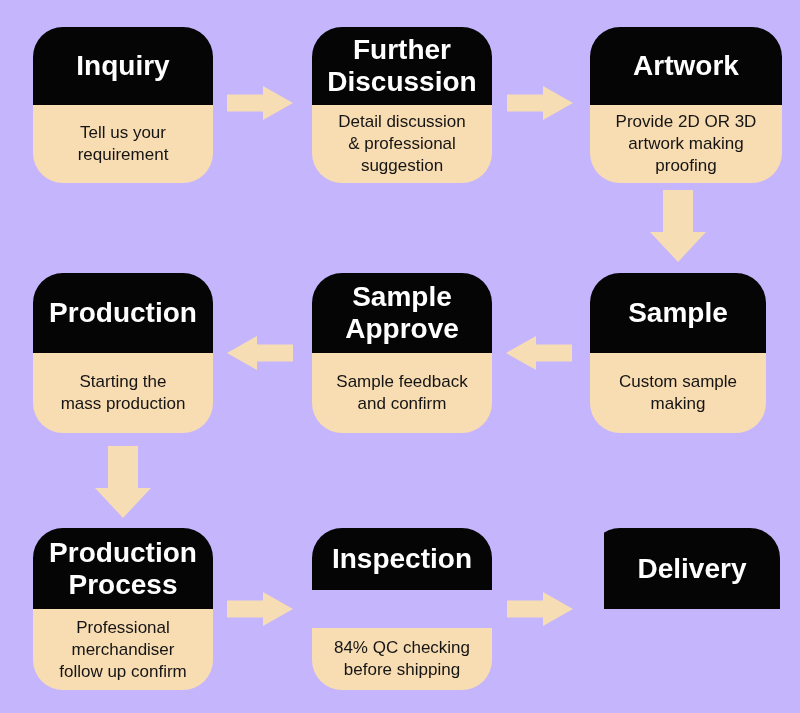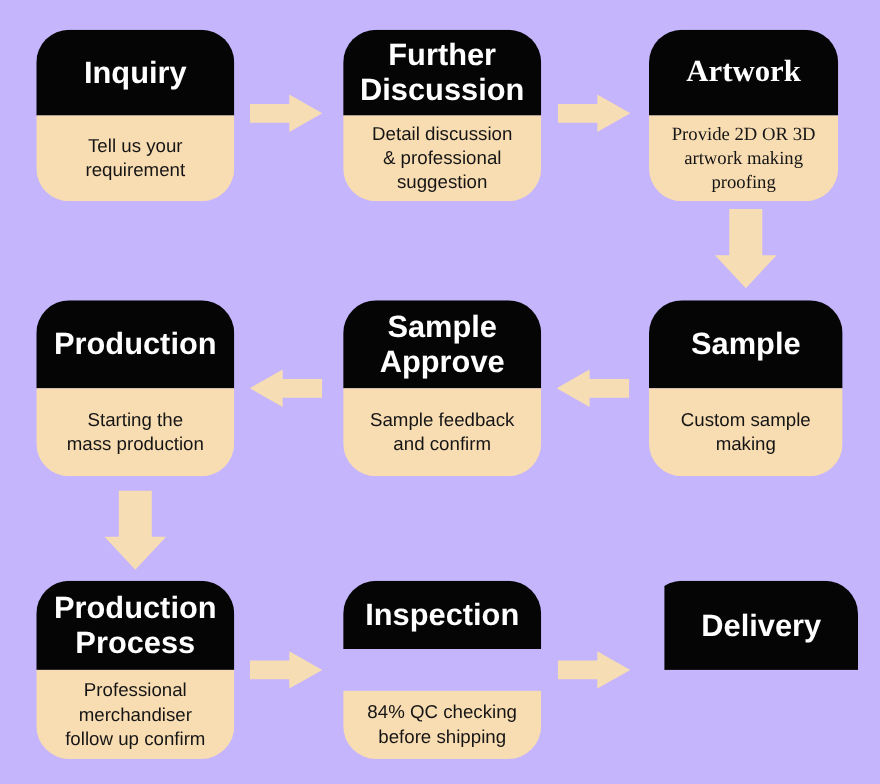--- a/index.html
+++ b/index.html
@@ -44,21 +44,21 @@
     color: var(--description-color, #151515);
     font-size: 17px;
     line-height: 22px;
     text-align: center;
     white-space: pre-line;
     padding: 0 6px;
   }
   
   .pos-inquiry            { left: 33px;  top: 27px;  width: 180px; height: 156px; }
   .pos-further-discussion { left: 312px; top: 27px;  width: 180px; height: 156px; }
-  .pos-artwork            { left: 590px; top: 27px;  width: 172px; height: 156px; font-family: Liberation Serif, serif; }
+  .pos-artwork            { left: 590px; top: 27px;  width: 192px; height: 156px; }
   .pos-sample             { left: 590px; top: 273px; width: 176px; height: 160px; }
   .pos-sample-approve     { left: 312px; top: 273px; width: 180px; height: 160px; }
   .pos-production         { left: 33px;  top: 273px; width: 180px; height: 160px; }
   .pos-production-process { left: 33px;  top: 528px; width: 180px; height: 162px; }
   .pos-inspection         { left: 312px; top: 528px; width: 180px; height: 162px; gap: 38px; }
   .pos-delivery           { left: 590px; top: 528px; width: 176px; height: 162px; padding-left: 14px; }
 
   .arrow { position: absolute; }
   .arrow svg { display: block; }
   .arrow svg polygon { fill: var(--arrow-fill, #f7ddb3); }

